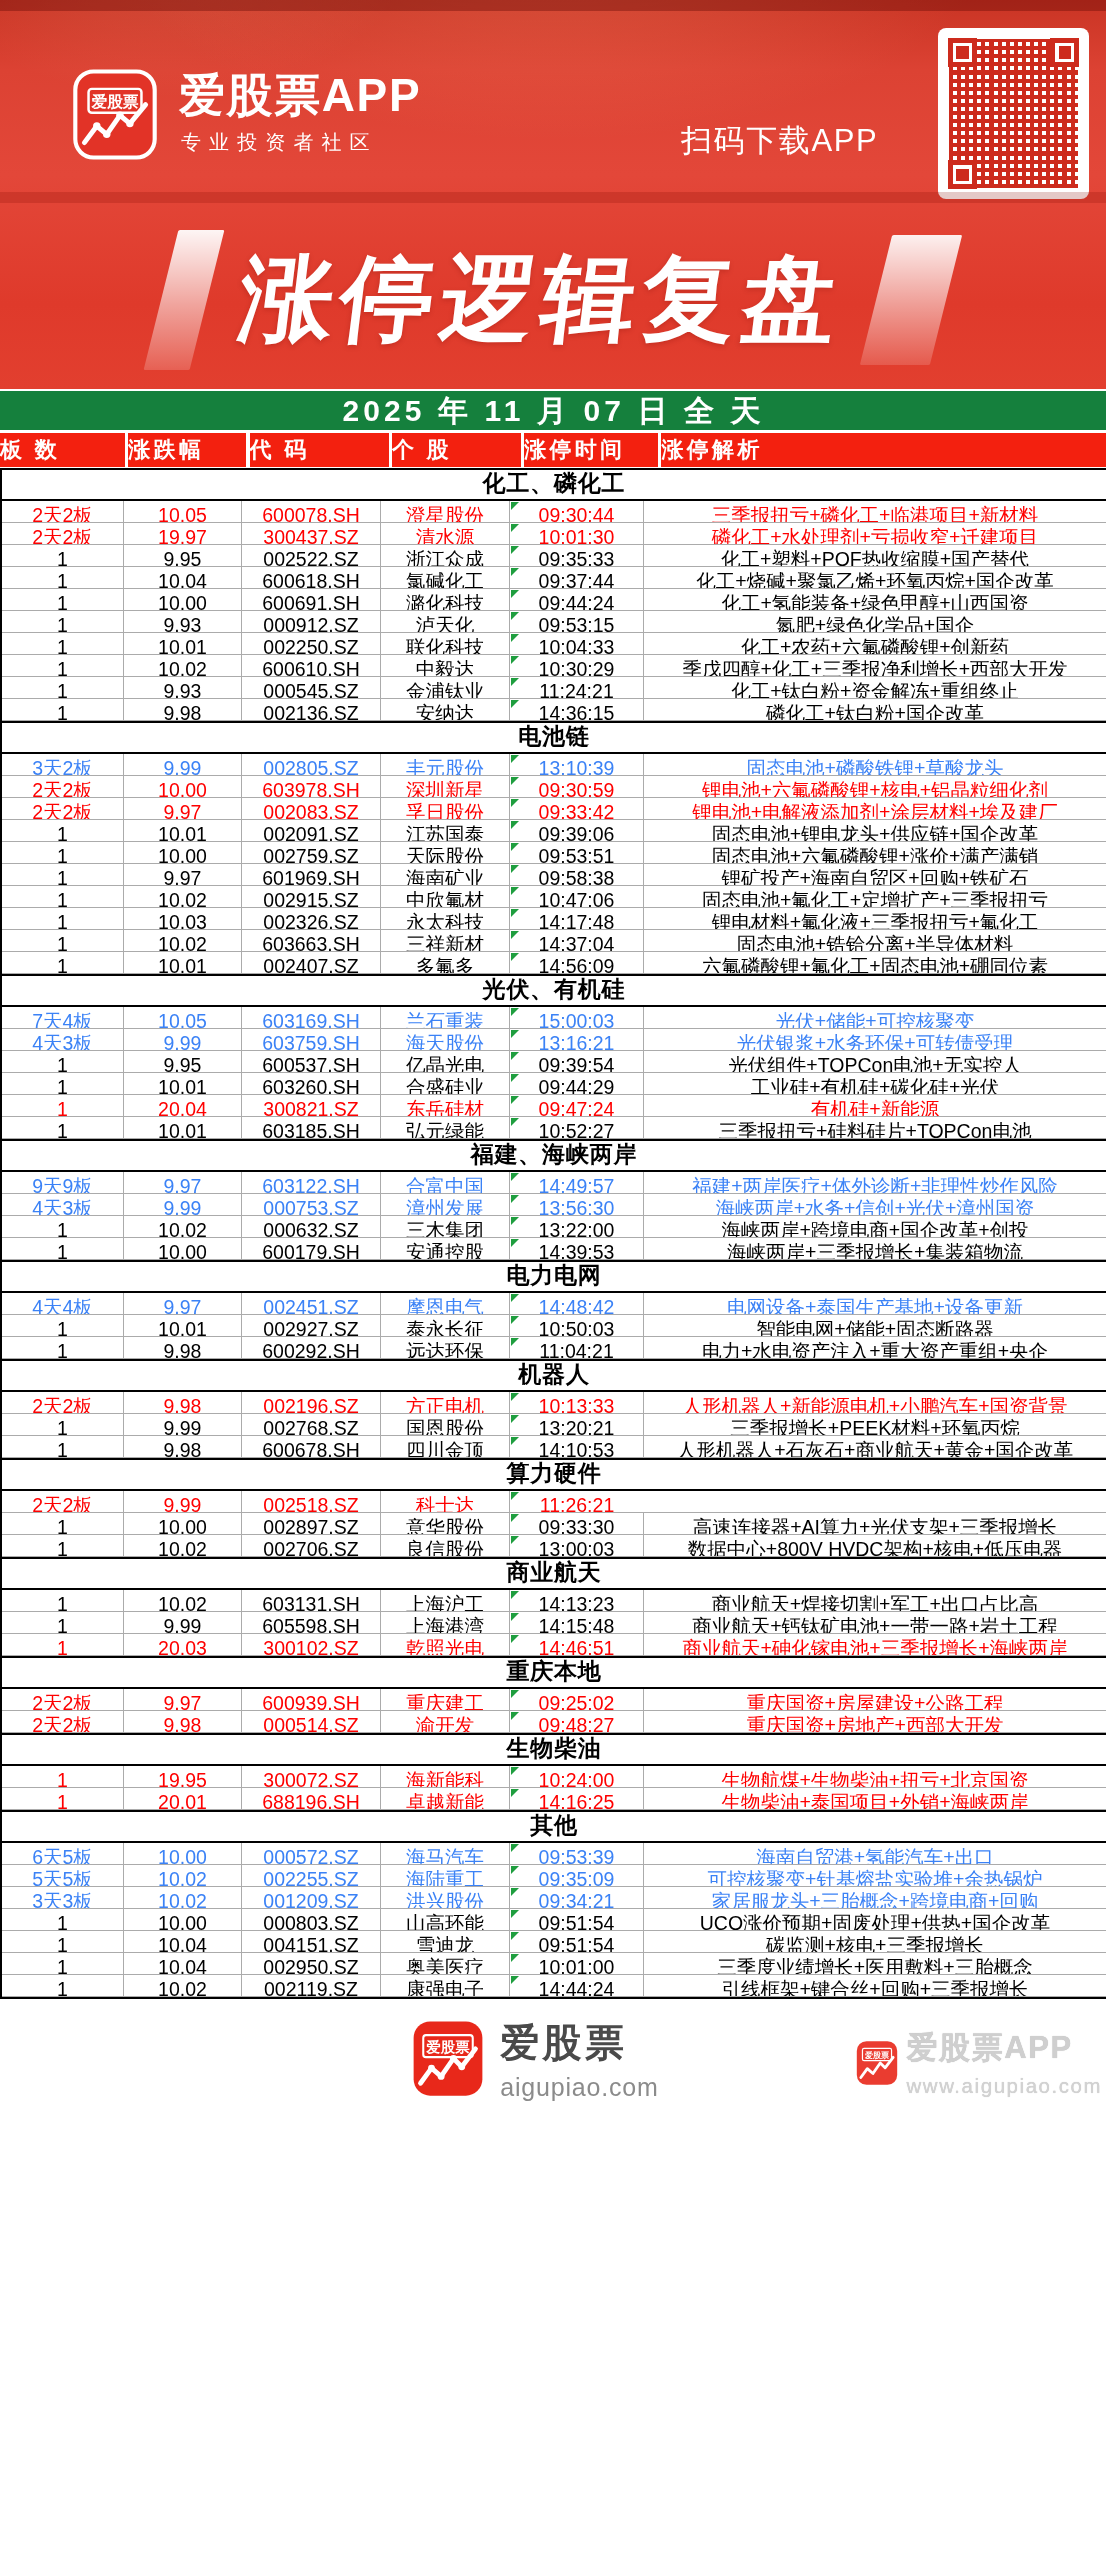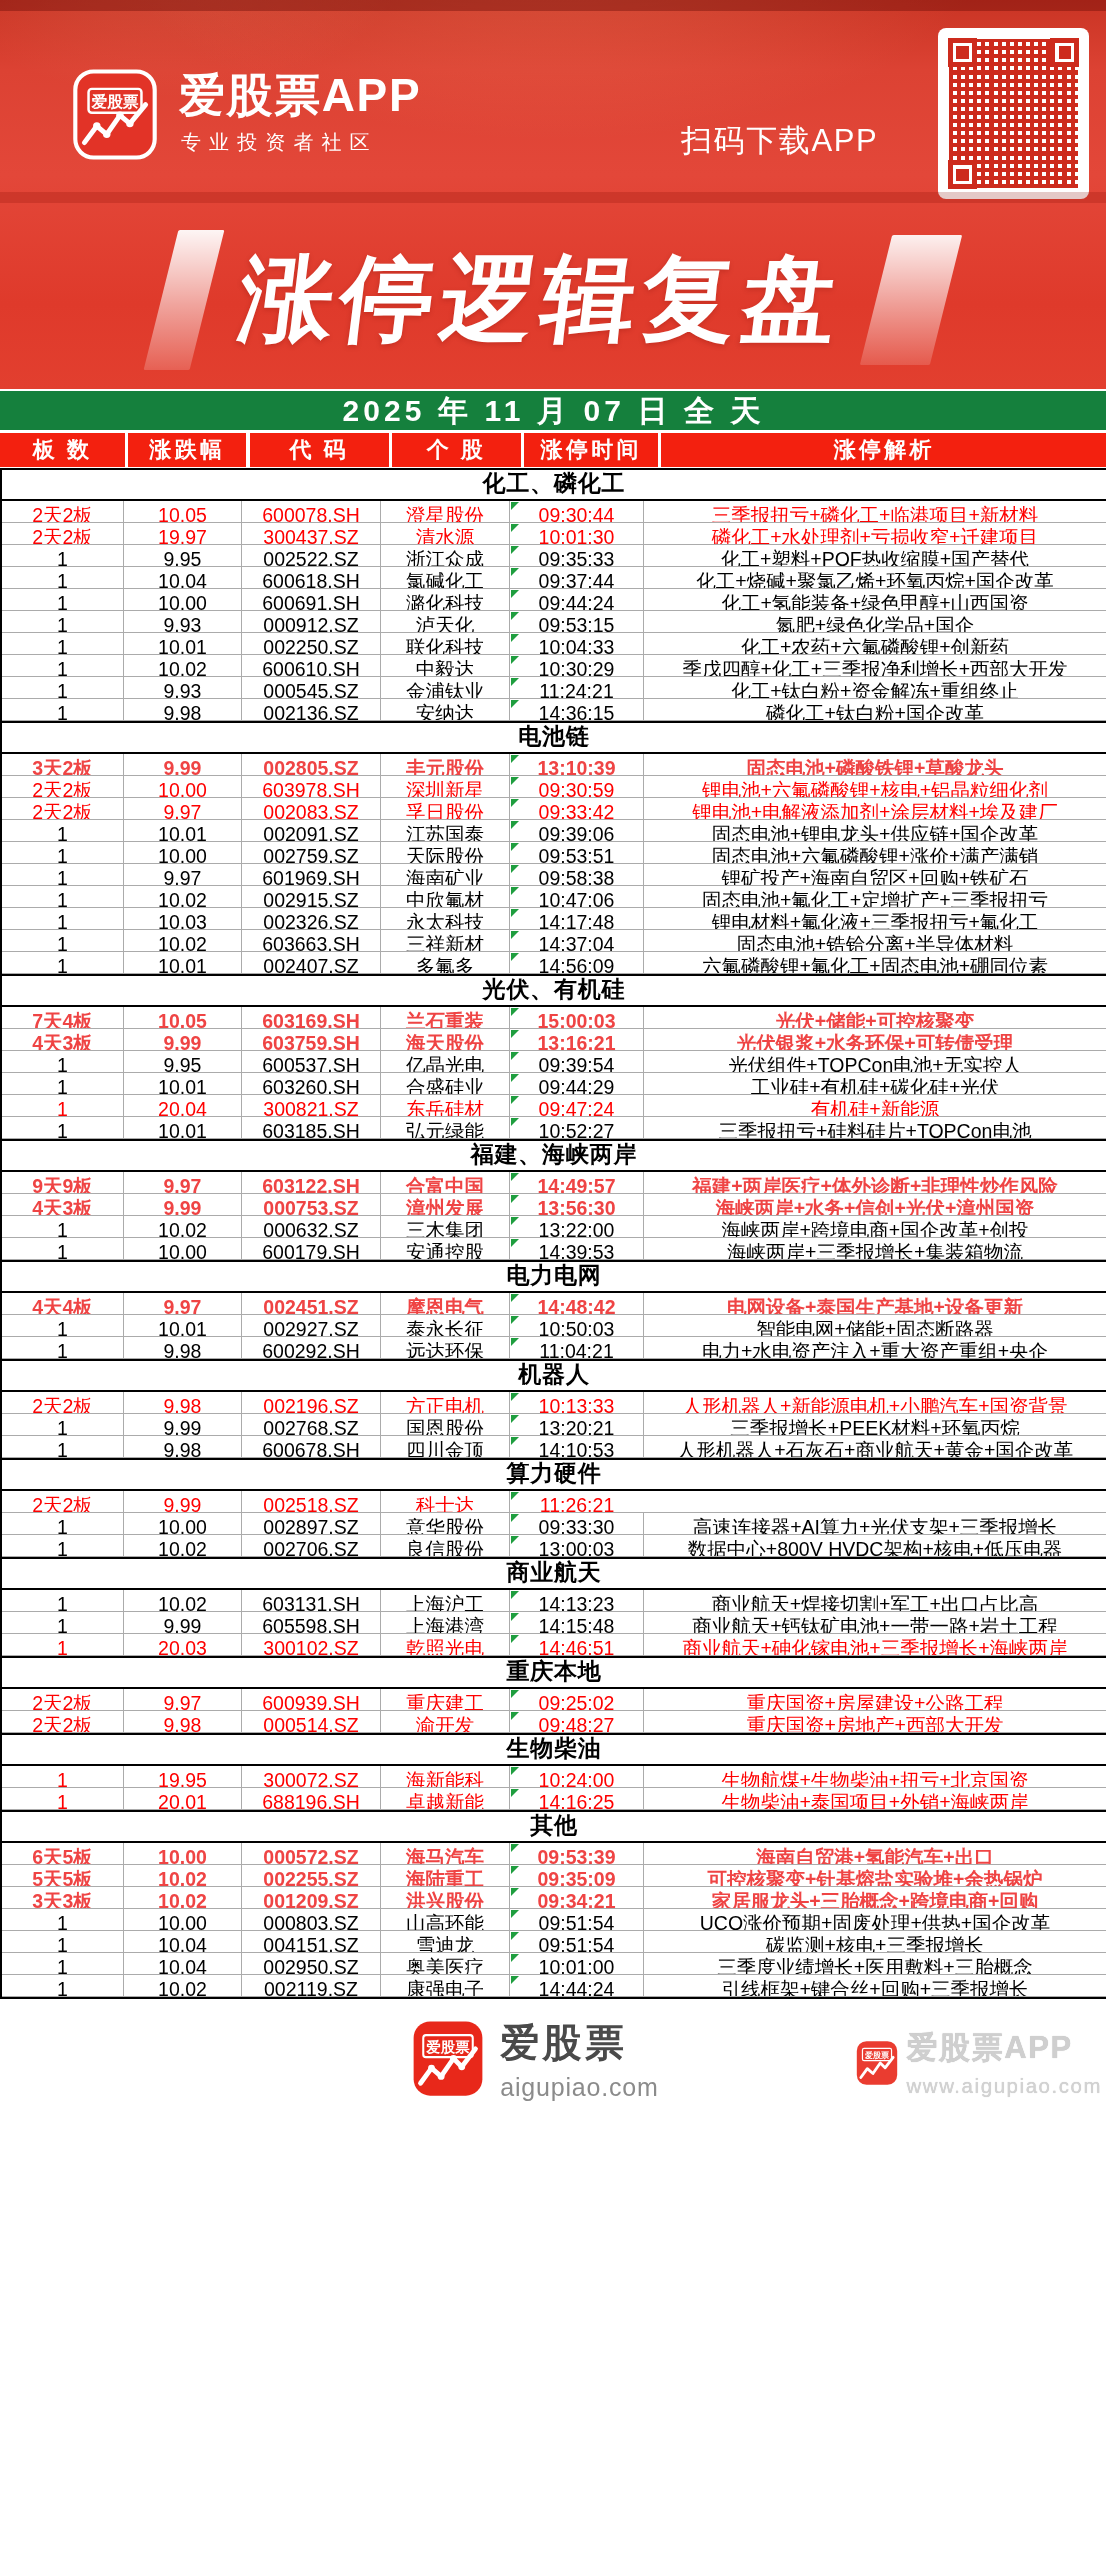--- a/index.html
+++ b/index.html
@@ -32,36 +32,36 @@
   .accent{transform:skewX(-14deg);border-radius:1.6px;}
   .accent-left{width:46px;height:140px;background:linear-gradient(180deg,rgba(255,255,255,.95),rgba(255,255,255,.18));}
   .accent-right{width:70px;height:130px;background:linear-gradient(180deg,rgba(255,255,255,.92),rgba(255,255,255,.15));}
   .main-title{margin:0;font-size:94px;font-weight:900;color:#ffffff;transform:skewX(-7deg);letter-spacing:6.5px;white-space:nowrap;
     text-shadow:0 2.4px 4.9px rgba(120,10,0,.25);}
 
   
   .date-bar{height:39px;margin:1.6px 0 3.3px 0;background:#15803d;color:#fff;text-align:center;
     font-size:30px;font-weight:bold;line-height:39px;letter-spacing:4.1px;}
   .col-header{display:grid;grid-template-columns:125px 118px 139px 129px 134px 1fr;gap:3.3px;background:#fff;margin-bottom:1.6px;}
-  .col-cell{background:#f3200f;color:#fff;height:34px;line-height:34px;text-align:center;font-size:22px;font-weight:bold;letter-spacing:3.3px;font-family:Liberation Serif, serif;}
+  .col-cell{background:#f3200f;color:#fff;height:34px;line-height:34px;text-align:left;font-size:22px;font-weight:bold;letter-spacing:3.3px;}
 
   
   .table{border-left:2.4px solid #000;border-right:1.6px solid #161616;border-bottom:2.4px solid #000;background:#fff;}
   .section-row{height:33px;box-sizing:border-box;border-top:2.4px solid #000;border-bottom:2.4px solid #000;
     text-align:center;font-size:23px;font-weight:bold;color:#000;line-height:27px;background:#fff;letter-spacing:0.8px;}
   .stock-row{display:grid;grid-template-columns:122px 118px 139px 129px 134px 1fr;height:22px;box-sizing:border-box;border-bottom:0.8px solid #ababab;}
   .stock-row .cell{box-sizing:border-box;border-right:0.8px solid #ababab;text-align:center;font-size:19.5px;line-height:29px;
     white-space:nowrap;overflow:hidden;color:#000;}
   .stock-row .cell:last-child{border-right:none;}
   .c-analysis{font-size:19px;}
   .c-time{position:relative;}
   .c-time::before{content:'';position:absolute;left:0.8px;top:0.8px;width:0;height:0;
     border:4.9px solid transparent;border-top-color:#1f9e3f;border-left-color:#1f9e3f;}
   .stock-row.red .cell{color:#fe0000;}
-  .stock-row.red-bold .cell{color:#ef4444;font-weight:bold;}
+  .stock-row.red-bold .cell{color:#3b82f6;font-weight:normal;}
 
   
   .footer{position:relative;height:108px;background:#fff;}
   .footer-brand{position:absolute;left:412px;top:16.3px;display:flex;align-items:center;gap:16.3px;}
   .footer-icon{width:72px;height:77px;}
   .fb-name{font-size:39px;font-weight:bold;color:#4a4a4a;letter-spacing:3.3px;}
   .fb-site{font-size:25px;color:#8b8b8b;margin-top:3.3px;letter-spacing:0.8px;}
   .watermark{position:absolute;right:4.9px;top:28px;display:flex;align-items:center;gap:8.1px;}
   .wm-icon{width:42px;height:46px;opacity:.9;}
   .wm-name{font-size:31px;font-weight:bold;color:#cfcfcf;letter-spacing:1.6px;text-shadow:0 0 0.8px #b5b5b5;}

